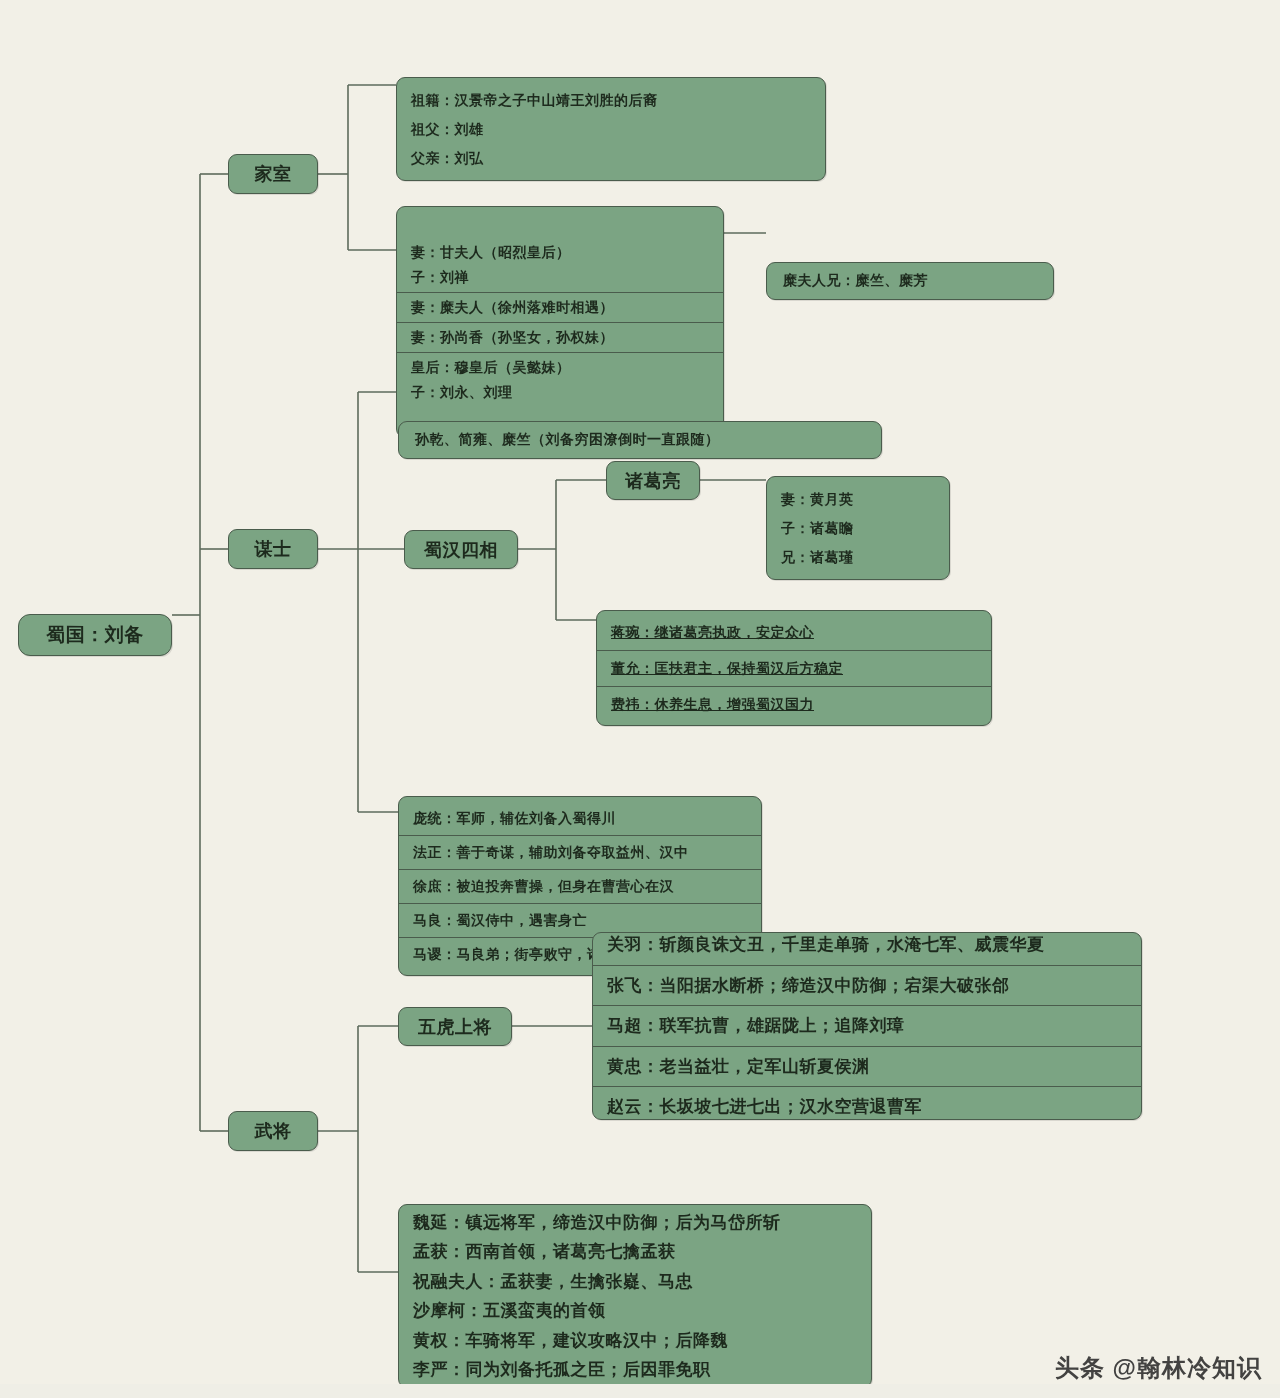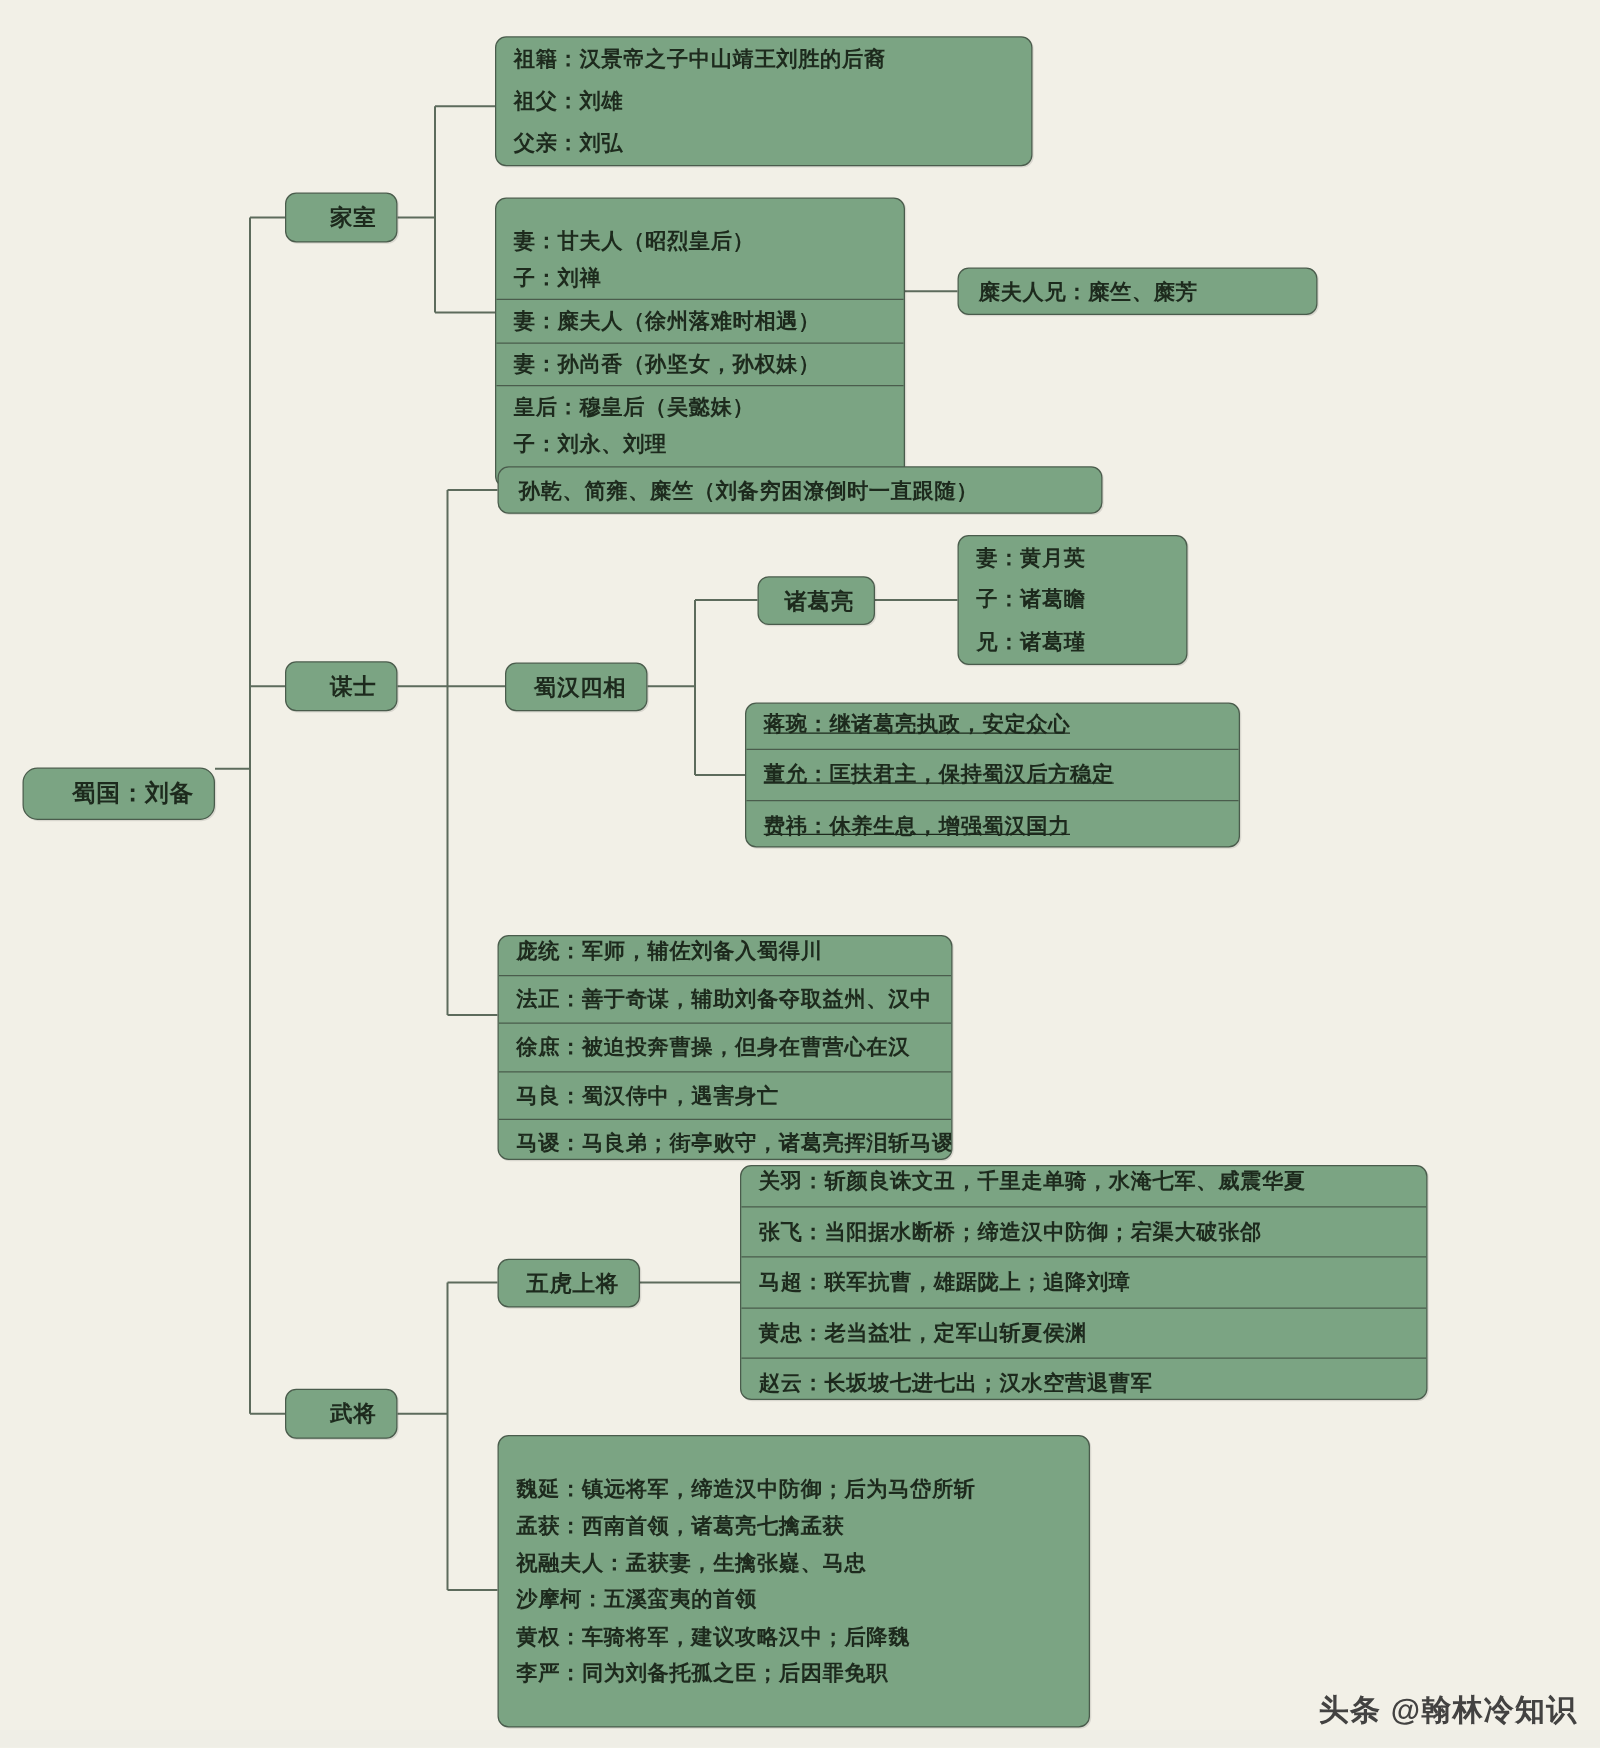--- a/index.html
+++ b/index.html
@@ -61,30 +61,30 @@
     white-space: nowrap;
   }
   .node .row + .row.sep {
     border-top: 1.3px solid #4a5c4c;
   }
   .node.plain {
     padding: 7px 16px;
     white-space: nowrap;
   }
   .node.center-label {
-    align-items: flex-end;
+    align-items: center;
     justify-content: center;
     text-align: center;
   }
 
   
   .fs-root   { font-size: 19px; }
   .fs-branch { font-size: 18px; }
   .fs-sub    { font-size: 18px; }
-  .fs-body   { font-size: 17px; }
+  .fs-body   { font-size: 14px; margin-top: 48px; }
   .fs-tight  { font-size: 17px; }
 
   
   #watermark {
     position: absolute;
     right: 18px;
     bottom: 14px;
     font-size: 24px;
     font-weight: bold;
     color: #2b2b2b;
@@ -215,21 +215,21 @@
   </div>
 
   <div class="node leafgroup fs-tight" style="left:592px; top:932px; width:550px; height:188px;">
     <div class="row" style="padding:7px 14px;">关羽：斩颜良诛文丑，千里走单骑，水淹七军、威震华夏</div>
     <div class="row sep" style="padding:7px 14px;">张飞：当阳据水断桥；缔造汉中防御；宕渠大破张郃</div>
     <div class="row sep" style="padding:7px 14px;">马超：联军抗曹，雄踞陇上；追降刘璋</div>
     <div class="row sep" style="padding:7px 14px;">黄忠：老当益壮，定军山斩夏侯渊</div>
     <div class="row sep" style="padding:7px 14px;">赵云：长坂坡七进七出；汉水空营退曹军</div>
   </div>
 
-  <div class="node leafgroup fs-tight" style="left:398px; top:1148px; width:474px; height:234px; padding:10px 0;">
+  <div class="node leafgroup fs-tight" style="left:398px; top:1204px; width:474px; height:184px; padding:10px 0;">
     <div class="row" style="padding:2px 14px;">魏延：镇远将军，缔造汉中防御；后为马岱所斩</div>
     <div class="row" style="padding:2px 14px;">孟获：西南首领，诸葛亮七擒孟获</div>
     <div class="row" style="padding:2px 14px;">祝融夫人：孟获妻，生擒张嶷、马忠</div>
     <div class="row" style="padding:2px 14px;">沙摩柯：五溪蛮夷的首领</div>
     <div class="row" style="padding:2px 14px;">黄权：车骑将军，建议攻略汉中；后降魏</div>
     <div class="row" style="padding:2px 14px;">李严：同为刘备托孤之臣；后因罪免职</div>
   </div>
 
   <div id="wm-strip"></div>
   <div id="watermark">

